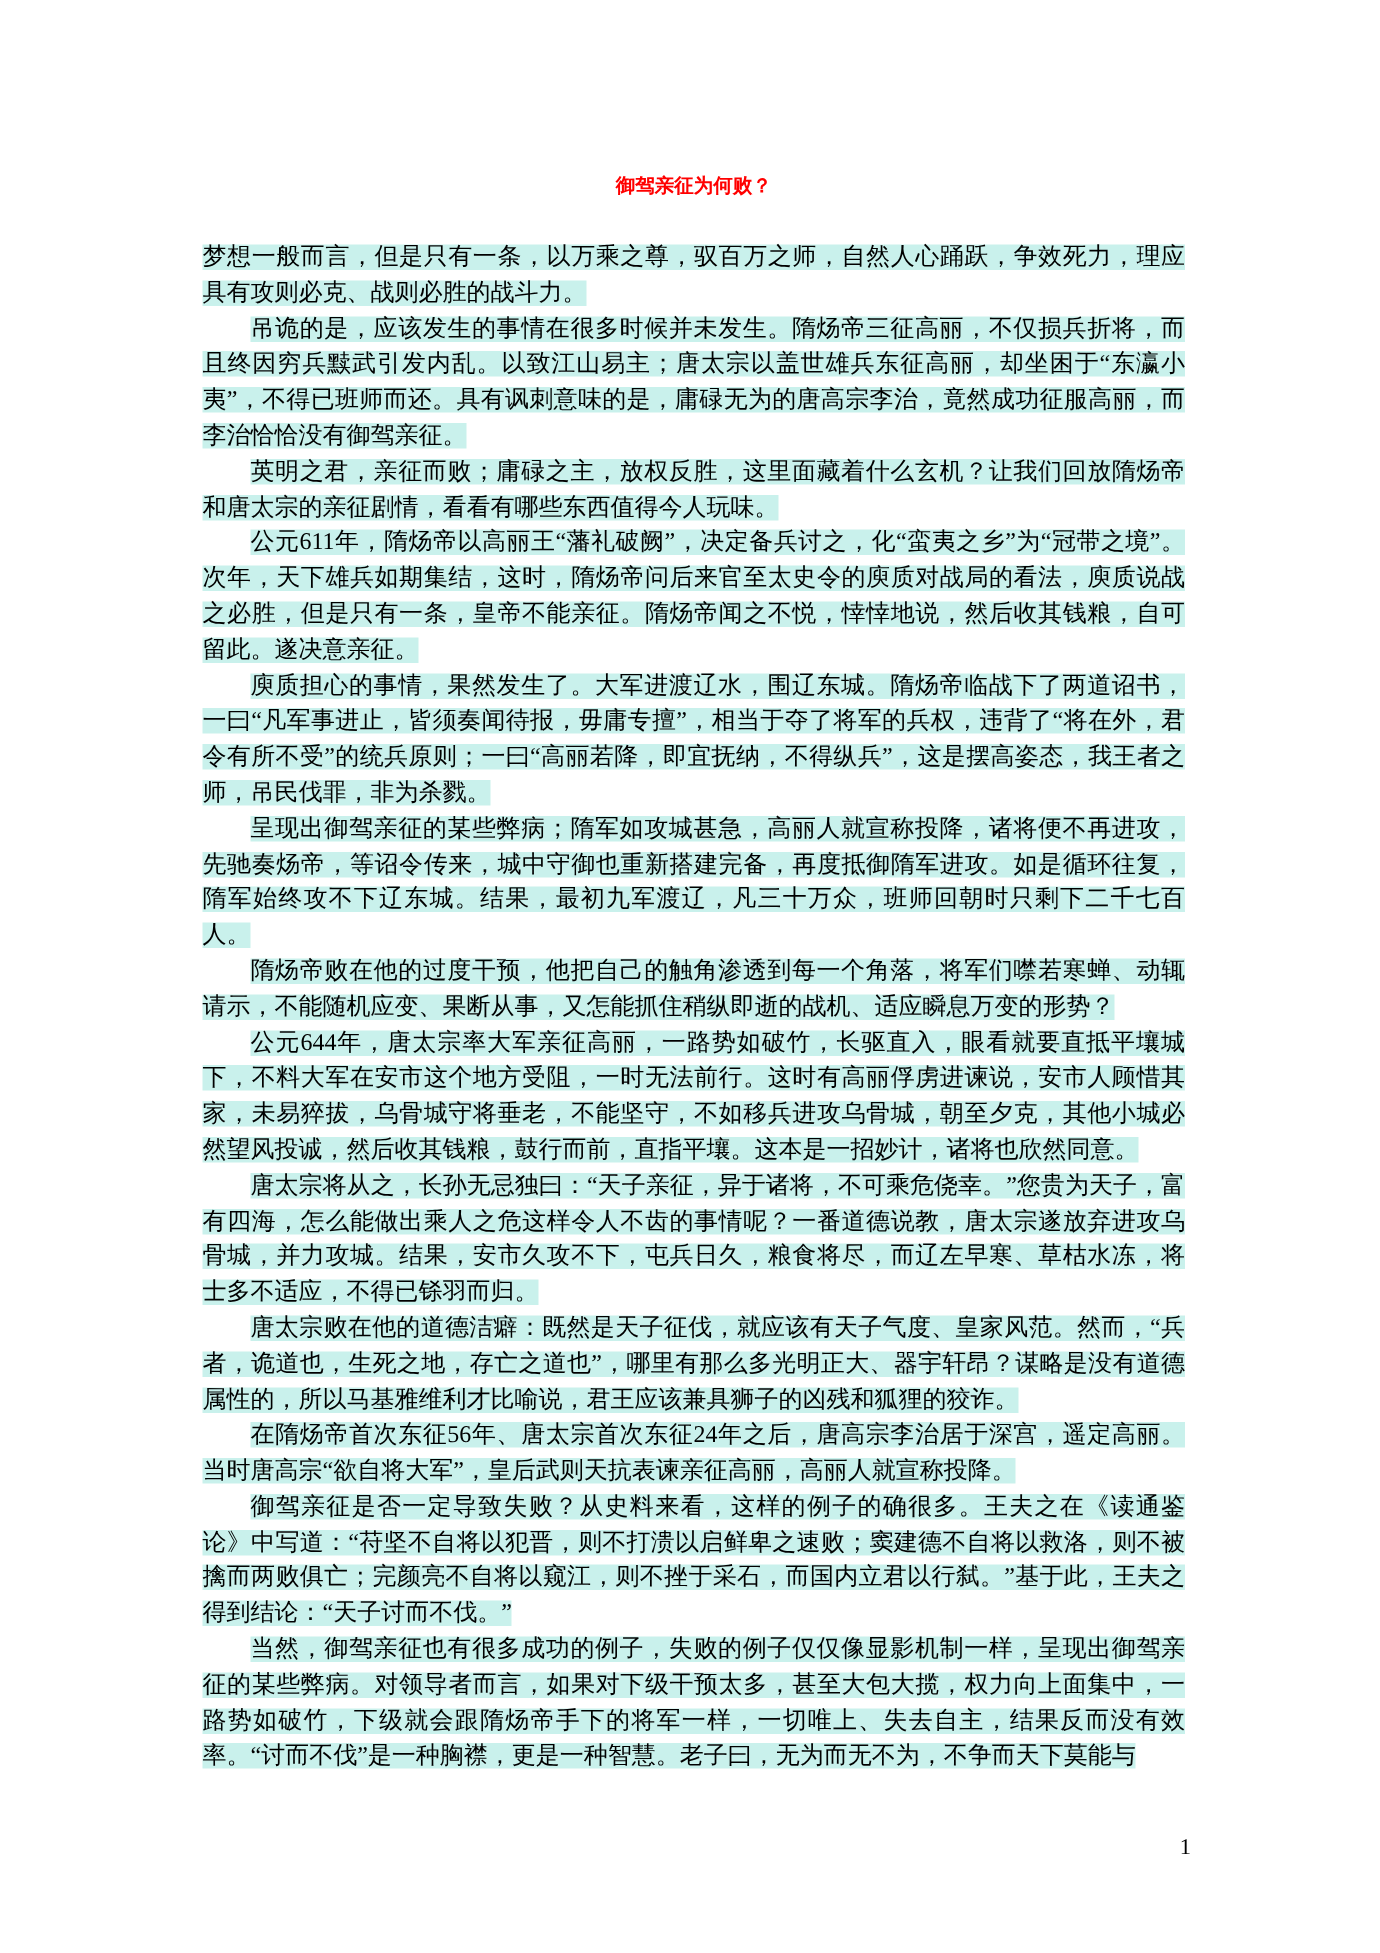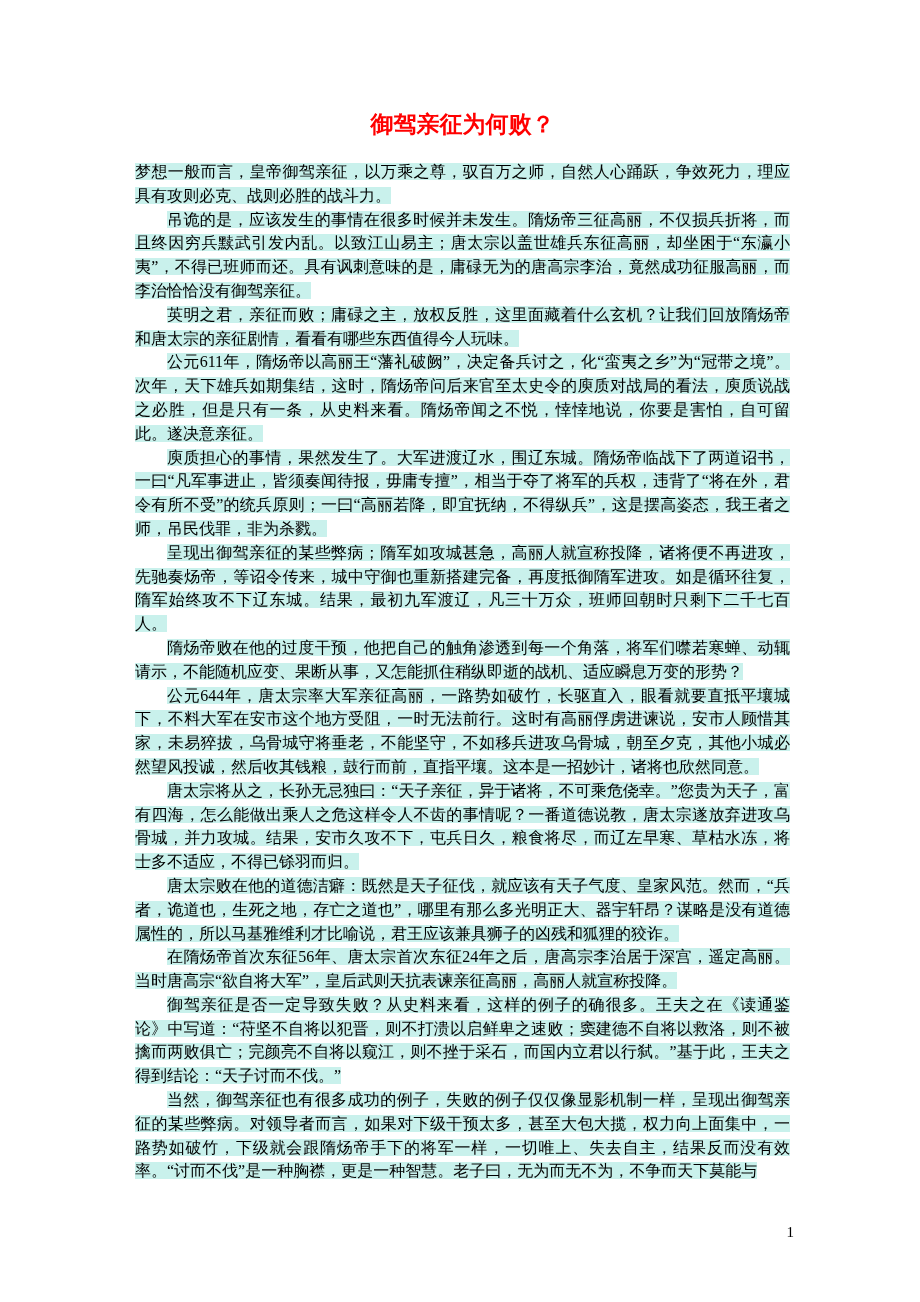--- a/index.html
+++ b/index.html
@@ -19,21 +19,21 @@
     padding: 112px 130px 0 135px;
     font-family: "Liberation Serif", "DejaVu Serif", serif;
     color: var(--text-color);
     overflow: hidden;
   }
   .title {
     text-align: center;
     color: var(--title-color);
     font-family: "Liberation Sans", "DejaVu Sans", sans-serif;
     font-weight: bold;
-    font-size: 23px;
+    font-size: 13px;
     line-height: 24px;
     margin-bottom: 24px;
   }
   .body p {
     font-size: 16px;
     line-height: 23.8px;
     text-align: justify;
     text-indent: 2em;
     margin: 0;
   }
@@ -49,24 +49,24 @@
     line-height: 20px;
     color: var(--text-color);
   }
 </style>
 </head>
 <body>
 
 <div class="page">
   <h1 class="title">御驾亲征为何败？</h1>
   <div class="body" id="paragraphs">
-      <p><span class="hl">梦想一般而言，皇帝御驾亲征，以万乘之尊，驭百万之师，自然人心踊跃，争效死力，理应具有攻则必克、战则必胜的战斗力。</span></p>
+      <p><span class="hl">梦想一般而言，但是只有一条，以万乘之尊，驭百万之师，自然人心踊跃，争效死力，理应具有攻则必克、战则必胜的战斗力。</span></p>
       <p><span class="hl">吊诡的是，应该发生的事情在很多时候并未发生。隋炀帝三征高丽，不仅损兵折将，而且终因穷兵黩武引发内乱。以致江山易主；唐太宗以盖世雄兵东征高丽，却坐困于“东瀛小夷”，不得已班师而还。具有讽刺意味的是，庸碌无为的唐高宗李治，竟然成功征服高丽，而李治恰恰没有御驾亲征。</span></p>
       <p><span class="hl">英明之君，亲征而败；庸碌之主，放权反胜，这里面藏着什么玄机？让我们回放隋炀帝和唐太宗的亲征剧情，看看有哪些东西值得今人玩味。</span></p>
-      <p><span class="hl">公元611年，隋炀帝以高丽王“藩礼破阙”，决定备兵讨之，化“蛮夷之乡”为“冠带之境”。次年，天下雄兵如期集结，这时，隋炀帝问后来官至太史令的庾质对战局的看法，庾质说战之必胜，但是只有一条，从史料来看。隋炀帝闻之不悦，悻悻地说，你要是害怕，自可留此。遂决意亲征。</span></p>
+      <p><span class="hl">公元611年，隋炀帝以高丽王“藩礼破阙”，决定备兵讨之，化“蛮夷之乡”为“冠带之境”。次年，天下雄兵如期集结，这时，隋炀帝问后来官至太史令的庾质对战局的看法，庾质说战之必胜，但是只有一条，皇帝不能亲征。隋炀帝闻之不悦，悻悻地说，然后收其钱粮，自可留此。遂决意亲征。</span></p>
       <p><span class="hl">庾质担心的事情，果然发生了。大军进渡辽水，围辽东城。隋炀帝临战下了两道诏书，一曰“凡军事进止，皆须奏闻待报，毋庸专擅”，相当于夺了将军的兵权，违背了“将在外，君令有所不受”的统兵原则；一曰“高丽若降，即宜抚纳，不得纵兵”，这是摆高姿态，我王者之师，吊民伐罪，非为杀戮。</span></p>
       <p><span class="hl">呈现出御驾亲征的某些弊病；隋军如攻城甚急，高丽人就宣称投降，诸将便不再进攻，先驰奏炀帝，等诏令传来，城中守御也重新搭建完备，再度抵御隋军进攻。如是循环往复，隋军始终攻不下辽东城。结果，最初九军渡辽，凡三十万众，班师回朝时只剩下二千七百人。</span></p>
       <p><span class="hl">隋炀帝败在他的过度干预，他把自己的触角渗透到每一个角落，将军们噤若寒蝉、动辄请示，不能随机应变、果断从事，又怎能抓住稍纵即逝的战机、适应瞬息万变的形势？</span></p>
       <p><span class="hl">公元644年，唐太宗率大军亲征高丽，一路势如破竹，长驱直入，眼看就要直抵平壤城下，不料大军在安市这个地方受阻，一时无法前行。这时有高丽俘虏进谏说，安市人顾惜其家，未易猝拔，乌骨城守将垂老，不能坚守，不如移兵进攻乌骨城，朝至夕克，其他小城必然望风投诚，然后收其钱粮，鼓行而前，直指平壤。这本是一招妙计，诸将也欣然同意。</span></p>
       <p><span class="hl">唐太宗将从之，长孙无忌独曰：“天子亲征，异于诸将，不可乘危侥幸。”您贵为天子，富有四海，怎么能做出乘人之危这样令人不齿的事情呢？一番道德说教，唐太宗遂放弃进攻乌骨城，并力攻城。结果，安市久攻不下，屯兵日久，粮食将尽，而辽左早寒、草枯水冻，将士多不适应，不得已铩羽而归。</span></p>
       <p><span class="hl">唐太宗败在他的道德洁癖：既然是天子征伐，就应该有天子气度、皇家风范。然而，“兵者，诡道也，生死之地，存亡之道也”，哪里有那么多光明正大、器宇轩昂？谋略是没有道德属性的，所以马基雅维利才比喻说，君王应该兼具狮子的凶残和狐狸的狡诈。</span></p>
       <p><span class="hl">在隋炀帝首次东征56年、唐太宗首次东征24年之后，唐高宗李治居于深宫，遥定高丽。当时唐高宗“欲自将大军”，皇后武则天抗表谏亲征高丽，高丽人就宣称投降。</span></p>
       <p><span class="hl">御驾亲征是否一定导致失败？从史料来看，这样的例子的确很多。王夫之在《读通鉴论》中写道：“苻坚不自将以犯晋，则不打溃以启鲜卑之速败；窦建德不自将以救洛，则不被擒而两败俱亡；完颜亮不自将以窥江，则不挫于采石，而国内立君以行弑。”基于此，王夫之得到结论：“天子讨而不伐。”</span></p>
       <p><span class="hl">当然，御驾亲征也有很多成功的例子，失败的例子仅仅像显影机制一样，呈现出御驾亲征的某些弊病。对领导者而言，如果对下级干预太多，甚至大包大揽，权力向上面集中，一路势如破竹，下级就会跟隋炀帝手下的将军一样，一切唯上、失去自主，结果反而没有效率。“讨而不伐”是一种胸襟，更是一种智慧。老子曰，无为而无不为，不争而天下莫能与</span></p>
     </div>

